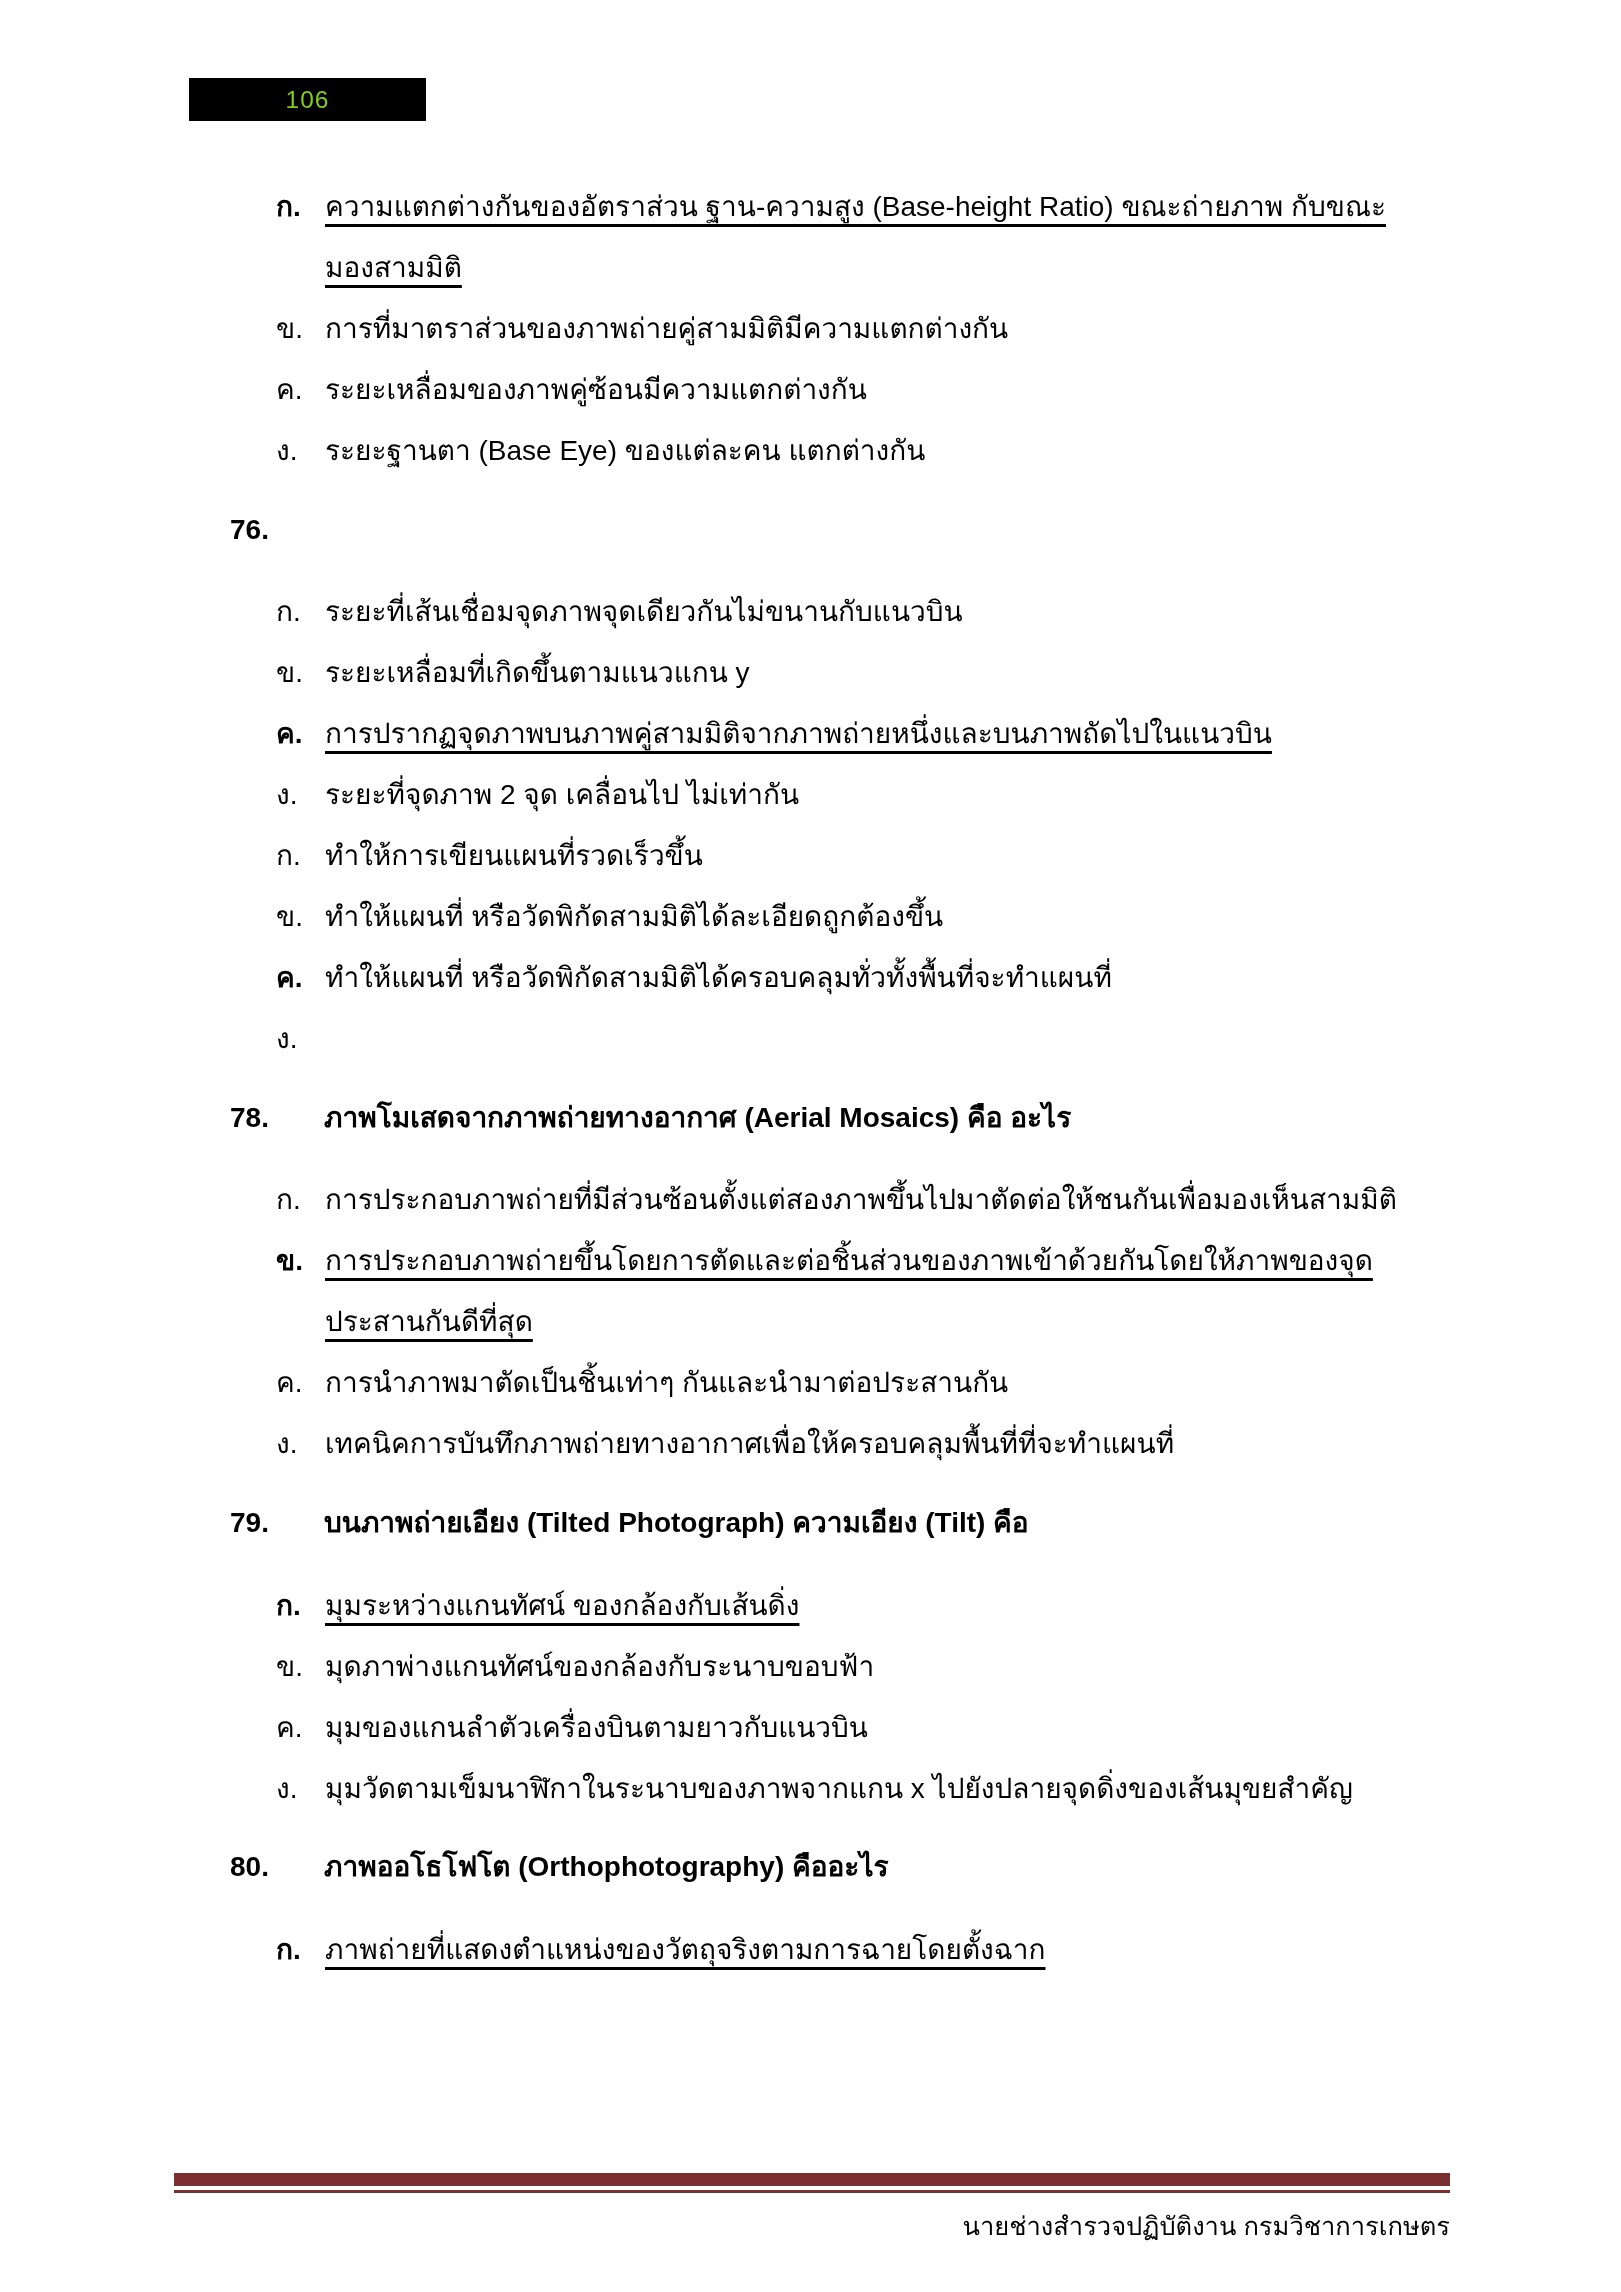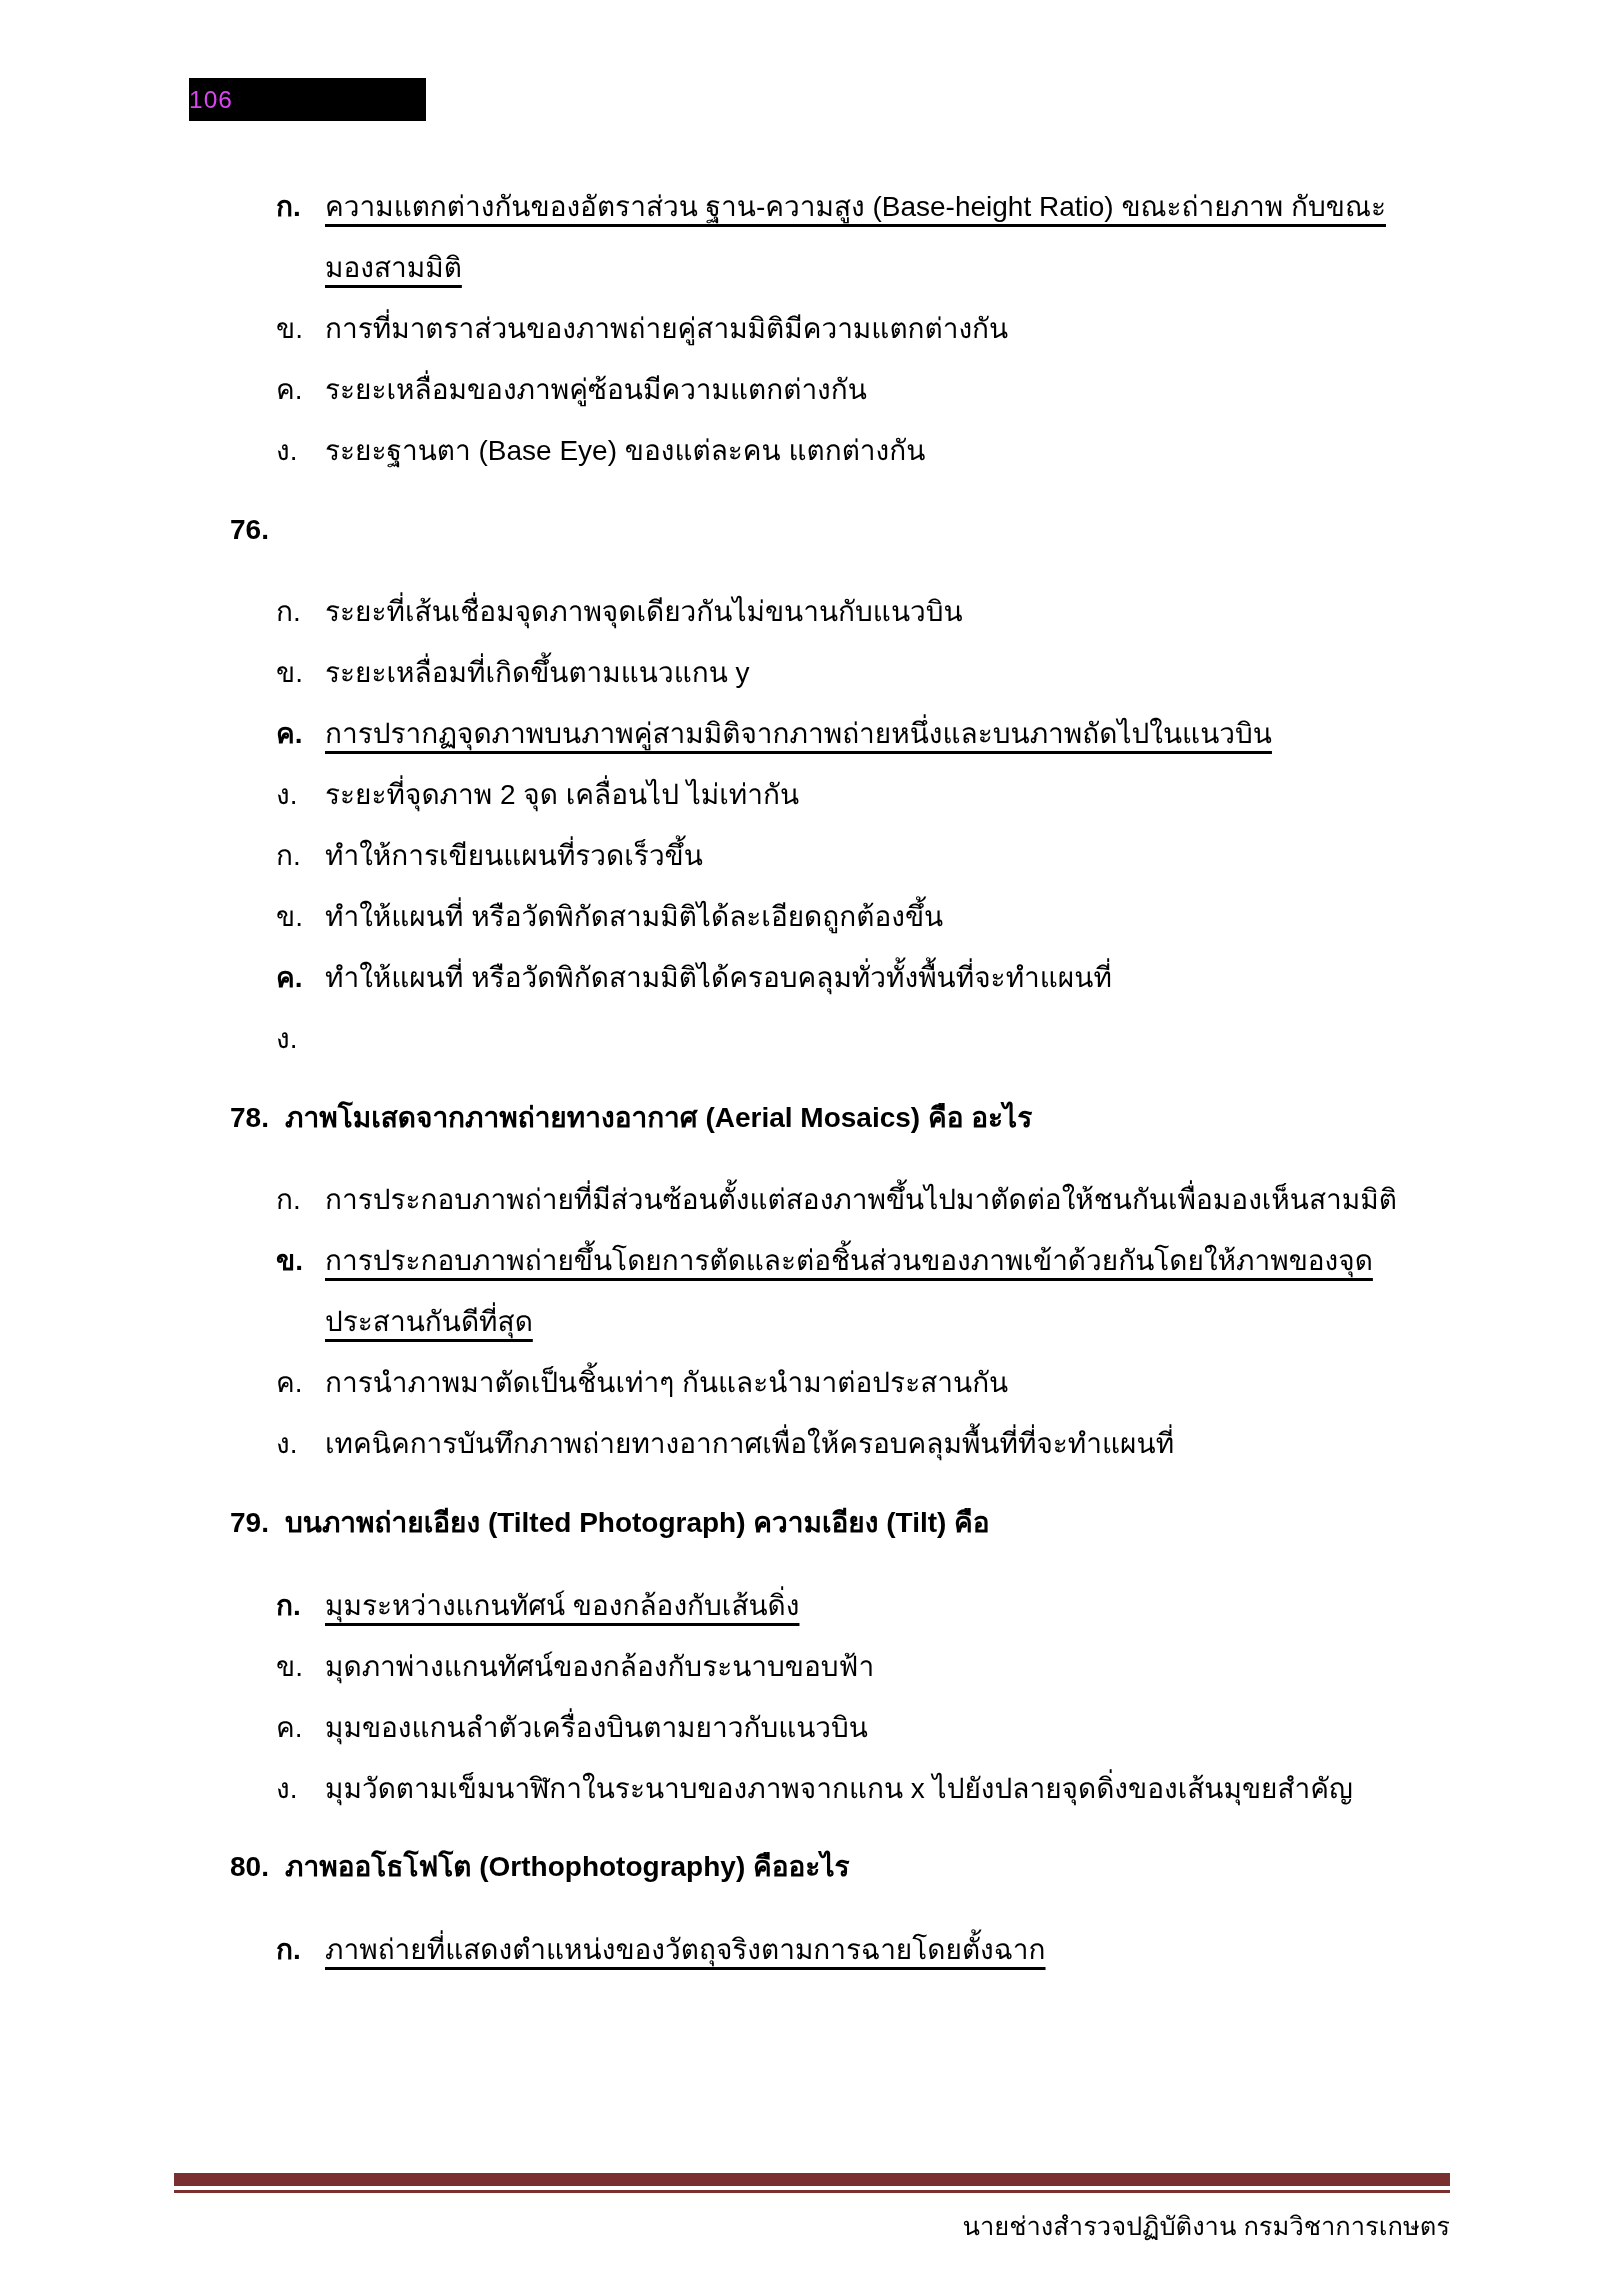--- a/index.html
+++ b/index.html
@@ -16,23 +16,24 @@
     background: #ffffff;
     overflow: hidden;
   }
   .page-number {
     position: absolute;
     left: 189px;
     top: 78px;
     width: 237px;
     height: 43px;
     background: #000000;
-    color: #d946ef;
+    color: #84cc16;
     display: flex;
     align-items: center;
+    justify-content: center;
     font-size: 24.5px;
     letter-spacing: 1px;
   }
   .content {
     position: absolute;
     left: 0;
     top: 176px;
     right: 0;
   }
   .choice {
@@ -57,20 +58,21 @@
     text-underline-offset: 7.8px;
   }
   .choice.bold-only .letter { font-weight: bold; }
   .choice.bold-only .text { font-weight: normal; }
   .q-title {
     display: flex;
     margin: 17.6px 118px 21.6px 230px;
     font-weight: bold;
     font-size: 28px;
     line-height: 61px;
+    gap: 39px;
   }
   .q-title .num {
     width: 55px;
     flex: none;
   }
   .footer {
     position: absolute;
     left: 174px;
     right: 171px;
     top: 2125px;

